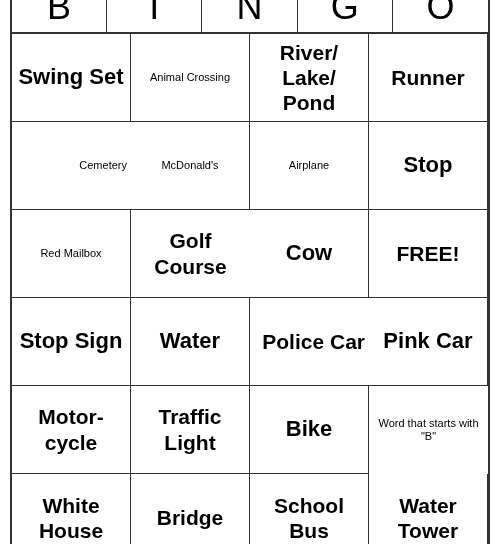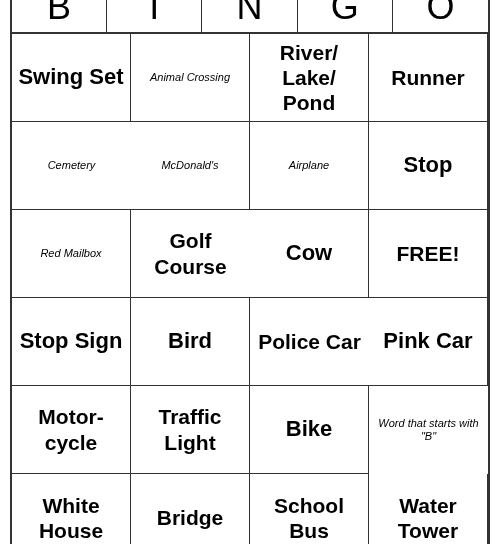--- a/index.html
+++ b/index.html
@@ -56,20 +56,21 @@
       align-items: center;
       justify-content: center;
       text-align: center;
       height: 88px;
       padding: 4px;
       line-height: 1.2;
     }
 
     .bingo-cell:nth-child(5n) {
       border-right: none;
+      justify-content: flex-end;
     }
 
     .bingo-cell:nth-last-child(-n+5) {
       border-bottom: none;
     }
 
     .bingo-cell span {
       font-size: 13px;
     }
 
@@ -78,21 +79,20 @@
       font-weight: bold;
     }
 
     .bingo-cell.medium span {
       font-size: 21px;
       font-weight: bold;
     }
 
     .bingo-cell.small span {
       font-size: 11px;
-      font-style: italic;
     }
   </style>
 </head>
 <body>
 
 <div class="bingo-container">
   <div class="bingo-header">
   <div class="bingo-letter">B</div>
       <div class="bingo-letter">I</div>
       <div class="bingo-letter">N</div>
@@ -133,21 +133,21 @@
       <div class="bingo-cell large">
         <span>Cow</span>
       </div>
       <div class="bingo-cell medium">
         <span>FREE!</span>
       </div>
       <div class="bingo-cell large">
         <span>Stop Sign</span>
       </div>
       <div class="bingo-cell large">
-        <span>Bird</span>
+        <span>Water</span>
       </div>
       <div class="bingo-cell medium">
         <span>Police Car</span>
       </div>
       <div class="bingo-cell large">
         <span>Pink Car</span>
       </div>
       <div class="bingo-cell medium">
         <span>Motor- cycle</span>
       </div>

